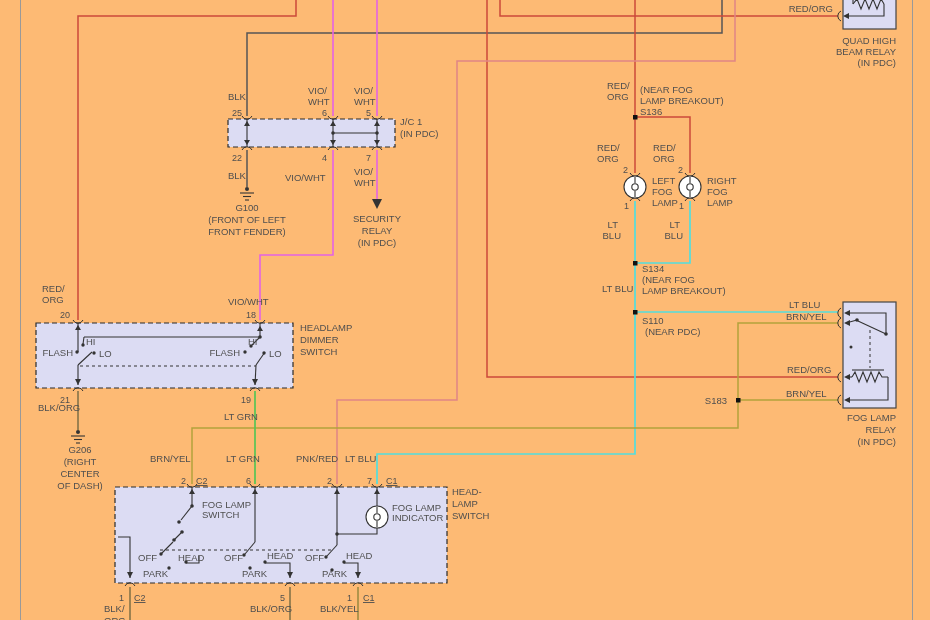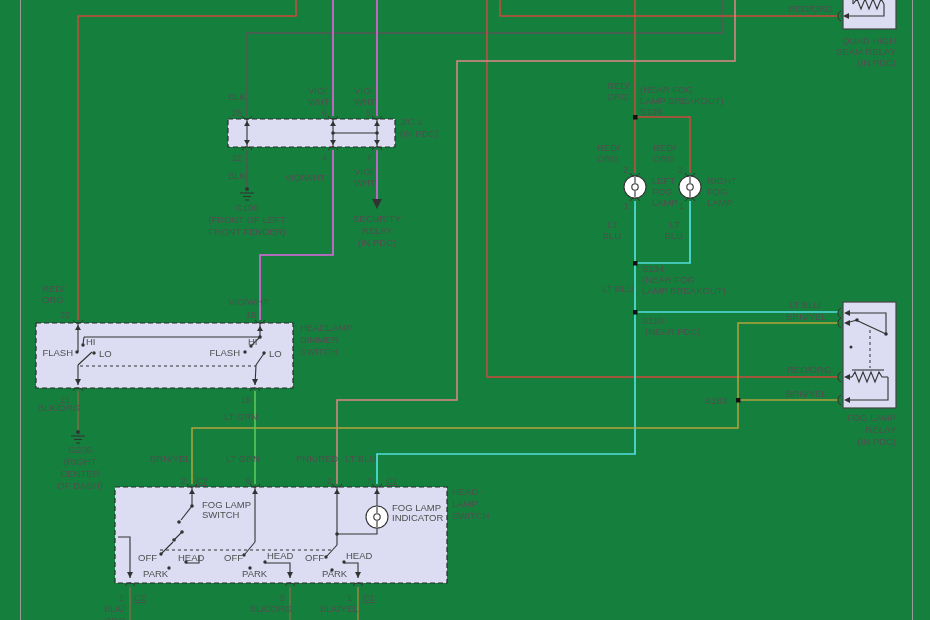--- a/index.html
+++ b/index.html
@@ -1,16 +1,16 @@
 <!DOCTYPE html>
 <html><head>
 <meta charset="utf-8">
 <style>
   html,body{margin:0;padding:0;background:#fff;}
-  .stage{width:930px;height:620px;position:relative;background:#15803d;overflow:hidden;}
+  .stage{width:930px;height:620px;position:relative;background:#fdba74;overflow:hidden;}
   svg{display:block;}
   .t{font-family:"Liberation Sans",sans-serif;font-size:9.5px;fill:#4f4f4f;}
   .tp{font-family:"Liberation Sans",sans-serif;font-size:9px;fill:#4f4f4f;}
   .u{text-decoration:underline;}
   .frame{stroke:#999;stroke-width:1;}
   .boxd{fill:#dcdcf3;stroke:#2b2b2b;stroke-width:1.2;stroke-dasharray:5 3;}
   .boxs{fill:#dcdcf3;stroke:#444;stroke-width:1.2;}
   .in{stroke:#333;stroke-width:1.1;fill:none;}
   .ind{stroke:#333;stroke-width:1;fill:none;stroke-dasharray:3 3;}
   .cup{stroke:#333;stroke-width:1;fill:none;}

